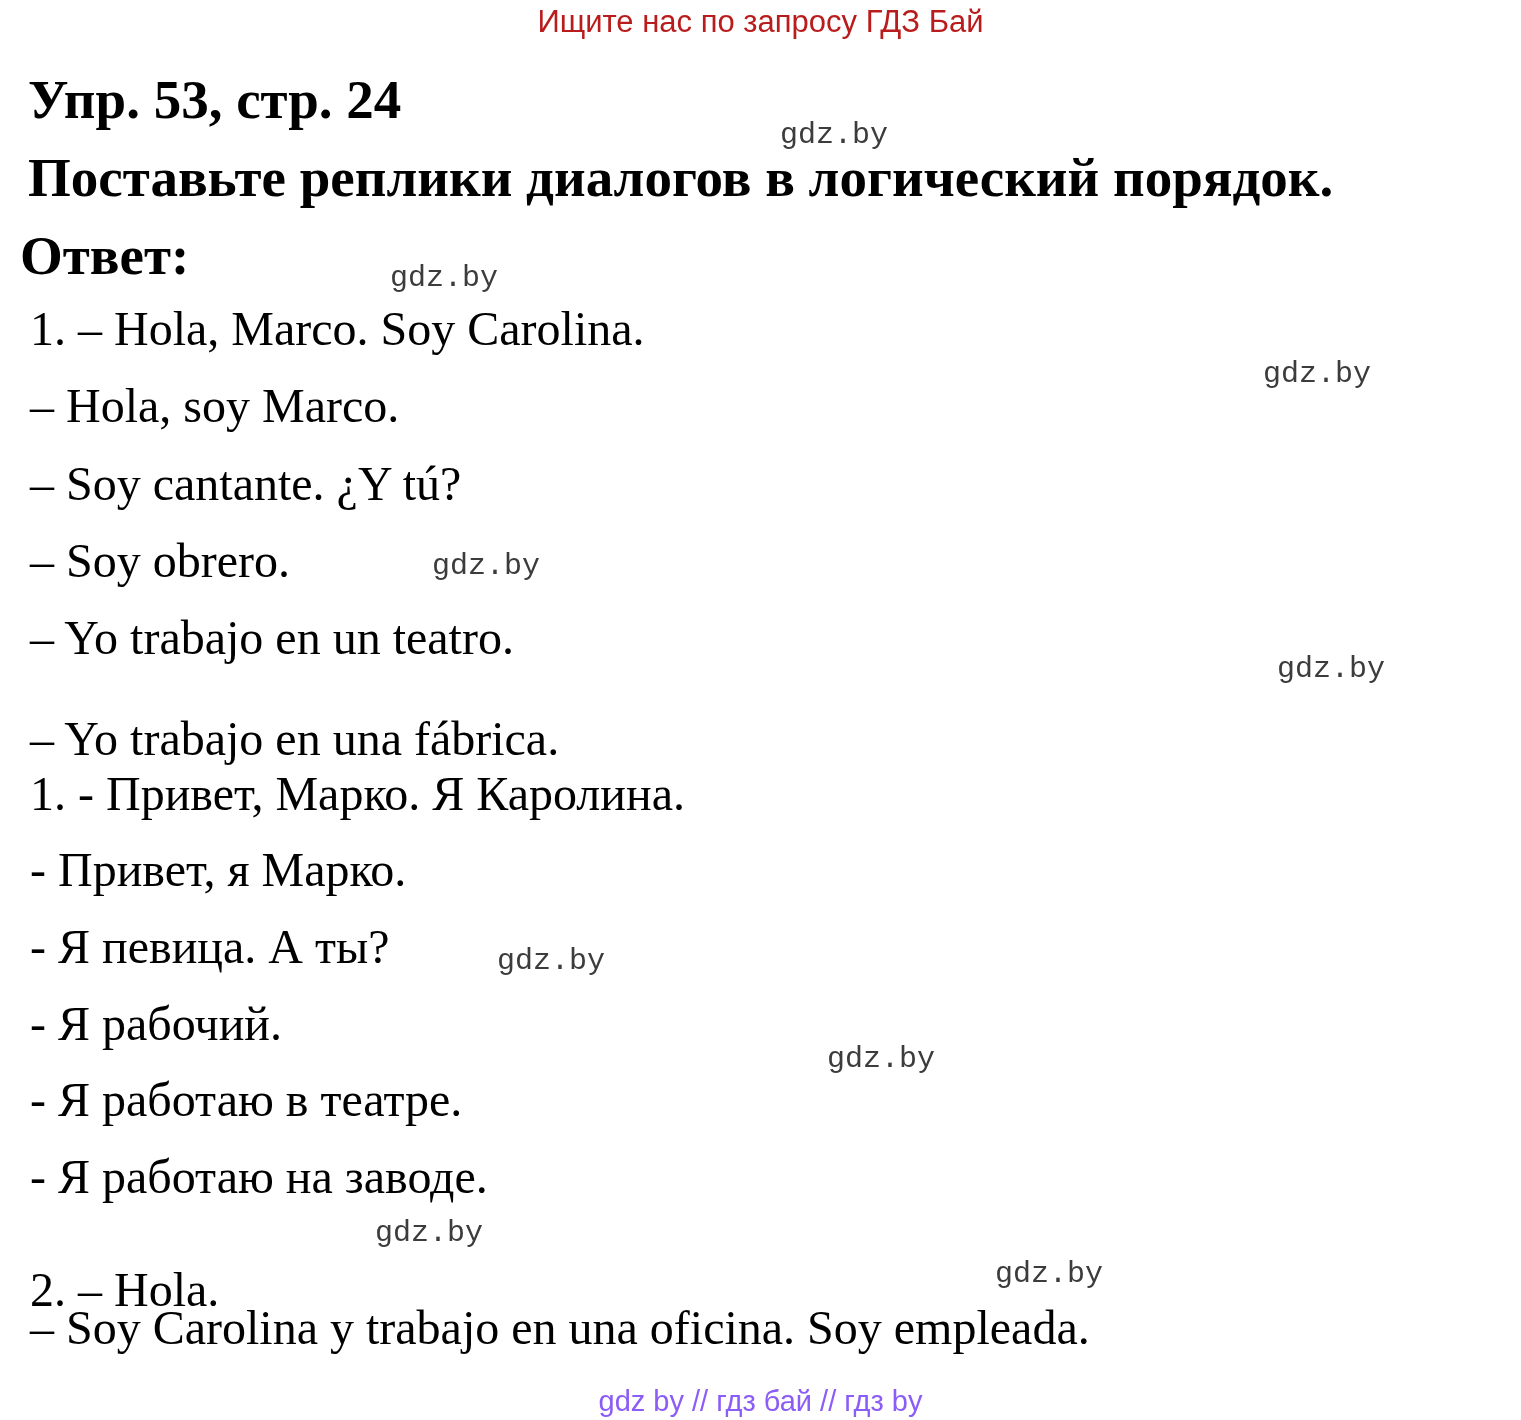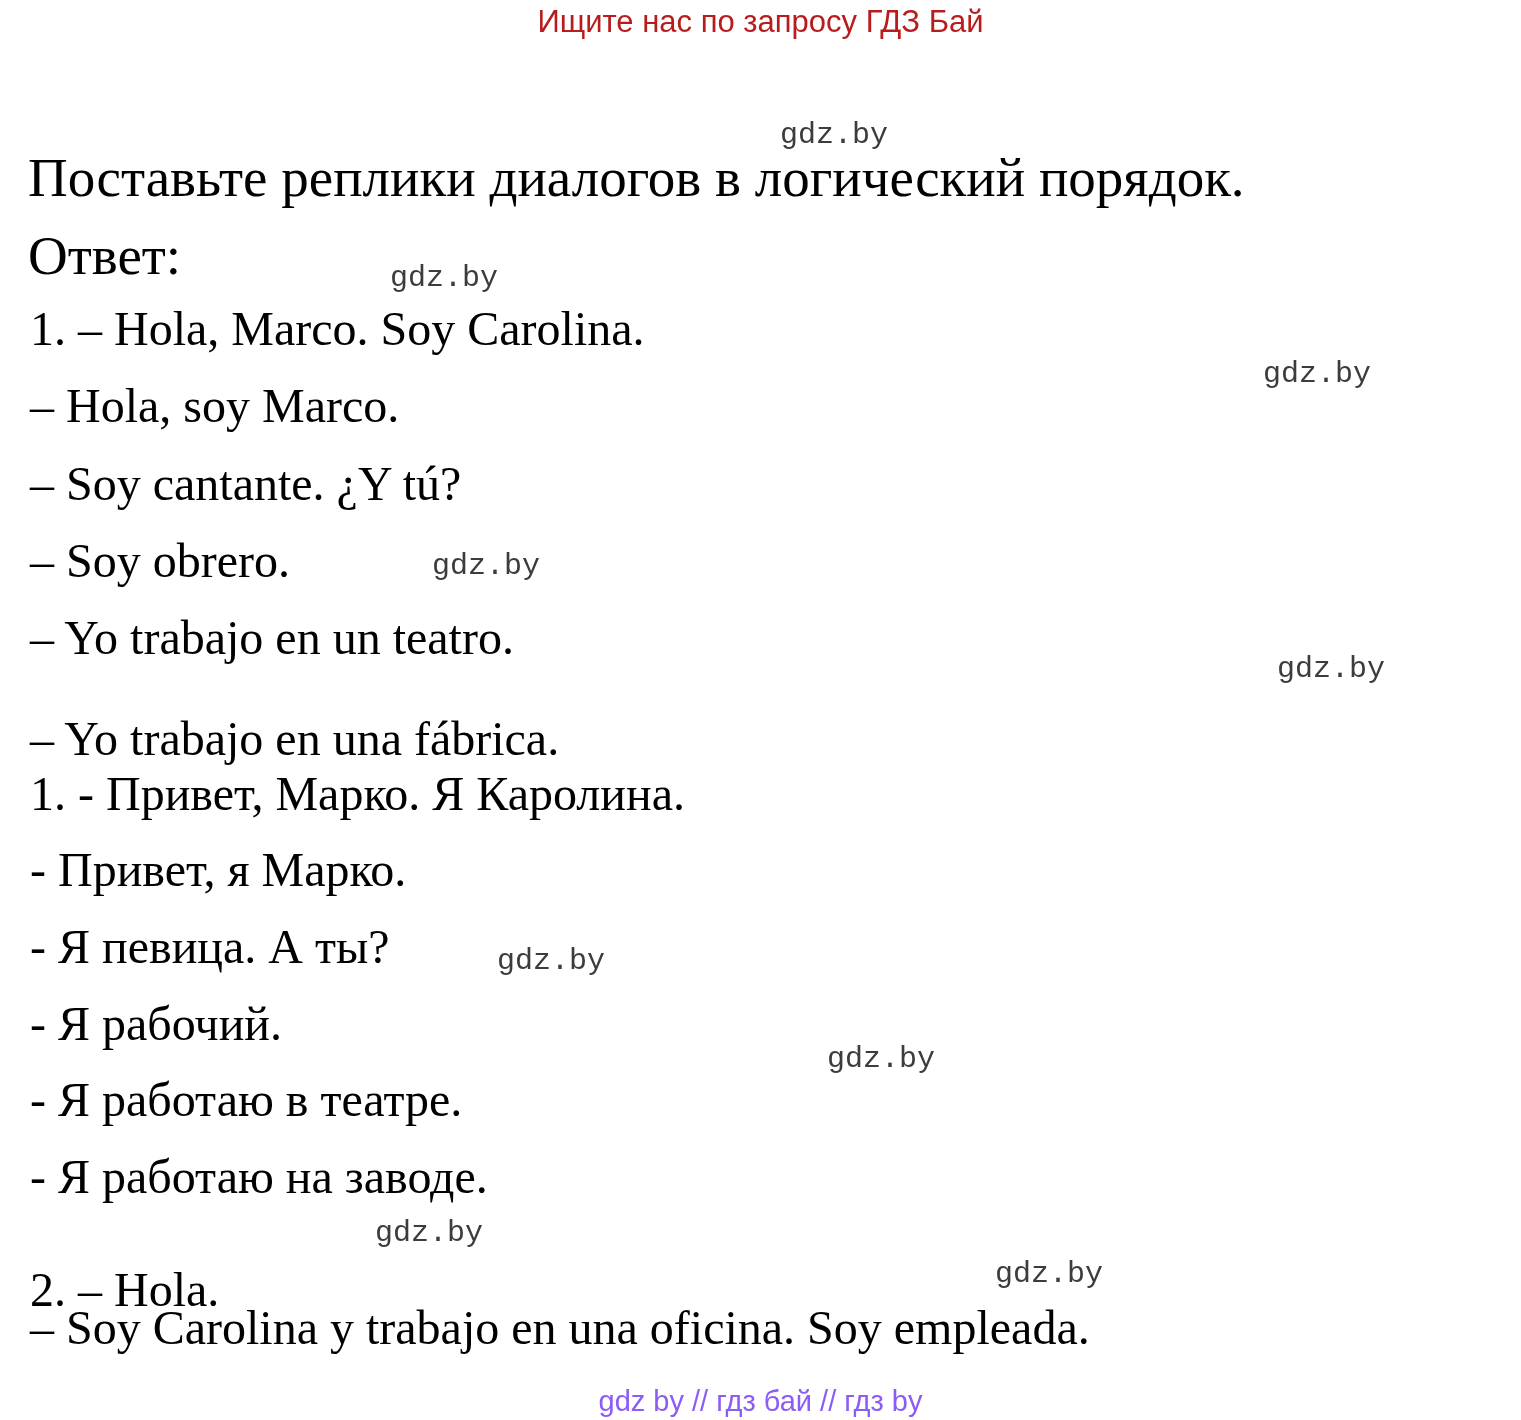--- a/index.html
+++ b/index.html
@@ -25,29 +25,29 @@
     left: 28px; top: 70px;
     font-size: 55px;
     font-weight: bold;
     line-height: 1.1;
     margin: 0;
   }
   .h-task {
     position: absolute;
     left: 28px; top: 148px;
     font-size: 55px;
-    font-weight: normal;
+    font-weight: bold;
     line-height: 1.1;
     white-space: nowrap;
   }
   .h-answer {
     position: absolute;
-    left: 28px; top: 226px;
+    left: 20px; top: 226px;
     font-size: 55px;
-    font-weight: normal;
+    font-weight: bold;
     line-height: 1.1;
   }
   .dline {
     position: absolute;
     left: 30px;
     font-size: 48px;
     line-height: 1.1;
     white-space: nowrap;
   }
   .wm {
@@ -66,20 +66,21 @@
     color: #8b5cf6;
   }
 </style>
 </head>
 <body>
 
 <div class="page">
 
   <div class="banner">Ищите нас по запросу ГДЗ Бай</div>
 
+  <h1 class="h-title">Упр. 53, стр. 24</h1>
   <div class="h-task">Поставьте реплики диалогов в логический порядок.</div>
   <div class="h-answer">Ответ:</div>
 
   <div class="dline" style="top:303px">1. – Hola, Marco. Soy Carolina.</div>
   <div class="dline" style="top:380px">– Hola, soy Marco.</div>
   <div class="dline" style="top:458px">– Soy cantante. ¿Y tú?</div>
   <div class="dline" style="top:535px">– Soy obrero.</div>
   <div class="dline" style="top:612px">– Yo trabajo en un teatro.</div>
   <div class="dline" style="top:713px">– Yo trabajo en una fábrica.</div>
   <div class="dline" style="top:768px">1. - Привет, Марко. Я Каролина.</div>

